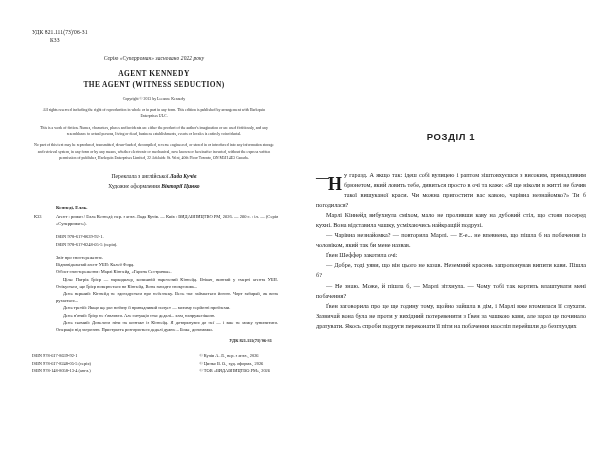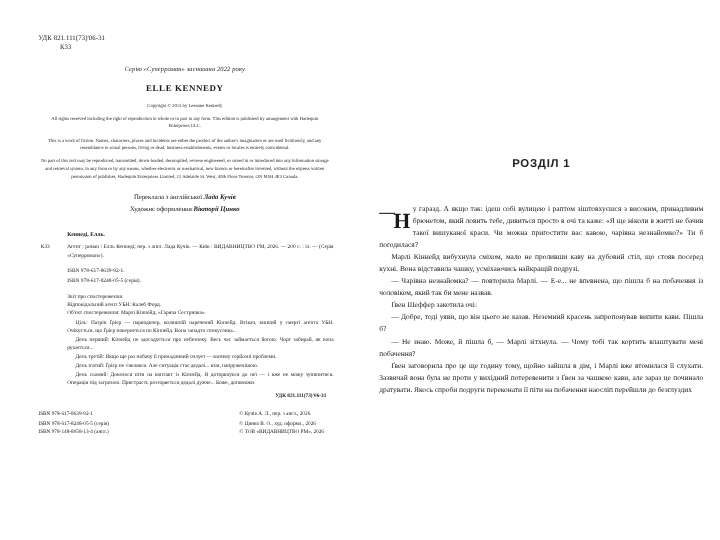--- a/index.html
+++ b/index.html
@@ -232,21 +232,22 @@
   <div class="page page-left">
 
     <div class="udc-top">
       <span>УДК 821.111(73)'06-31</span>
       <span class="code2">К33</span>
     </div>
 
     <div class="series-note">Серію «Суперроман» засновано 2022 року</div>
 
     <div class="title-block">
-      <div class="title-author">ELLE KENNEDY</div>
+      <div class="title-author">AGENT KENNEDY</div>
+      <div class="title-name">THE AGENT (WITNESS SEDUCTION)</div>
     </div>
 
     <div class="copyright-line">Copyright © 2013 by Leeanne Kennedy</div>
     <div class="legal-para">All rights reserved including the right of reproduction in whole or in part in any form. This edition is published by arrangement with Harlequin Enterprises ULC.</div>
     <div class="legal-para">This is a work of fiction. Names, characters, places and incidents are either the product of the author's imagination or are used fictitiously, and any resemblance to actual persons, living or dead, business establishments, events or locales is entirely coincidental.</div>
     <div class="legal-para">No part of this text may be reproduced, transmitted, down-loaded, decompiled, reverse engineered, or stored in or introduced into any information storage and retrieval system, in any form or by any means, whether electronic or mechanical, now known or hereinafter invented, without the express written permission of publisher, Harlequin Enterprises Limited, 22 Adelaide St. West, 40th Floor Toronto, ON M5H 4E3 Canada.</div>
 
     <div class="translators">
       <div>
         <span class="reg">Переклала з англійської</span>

